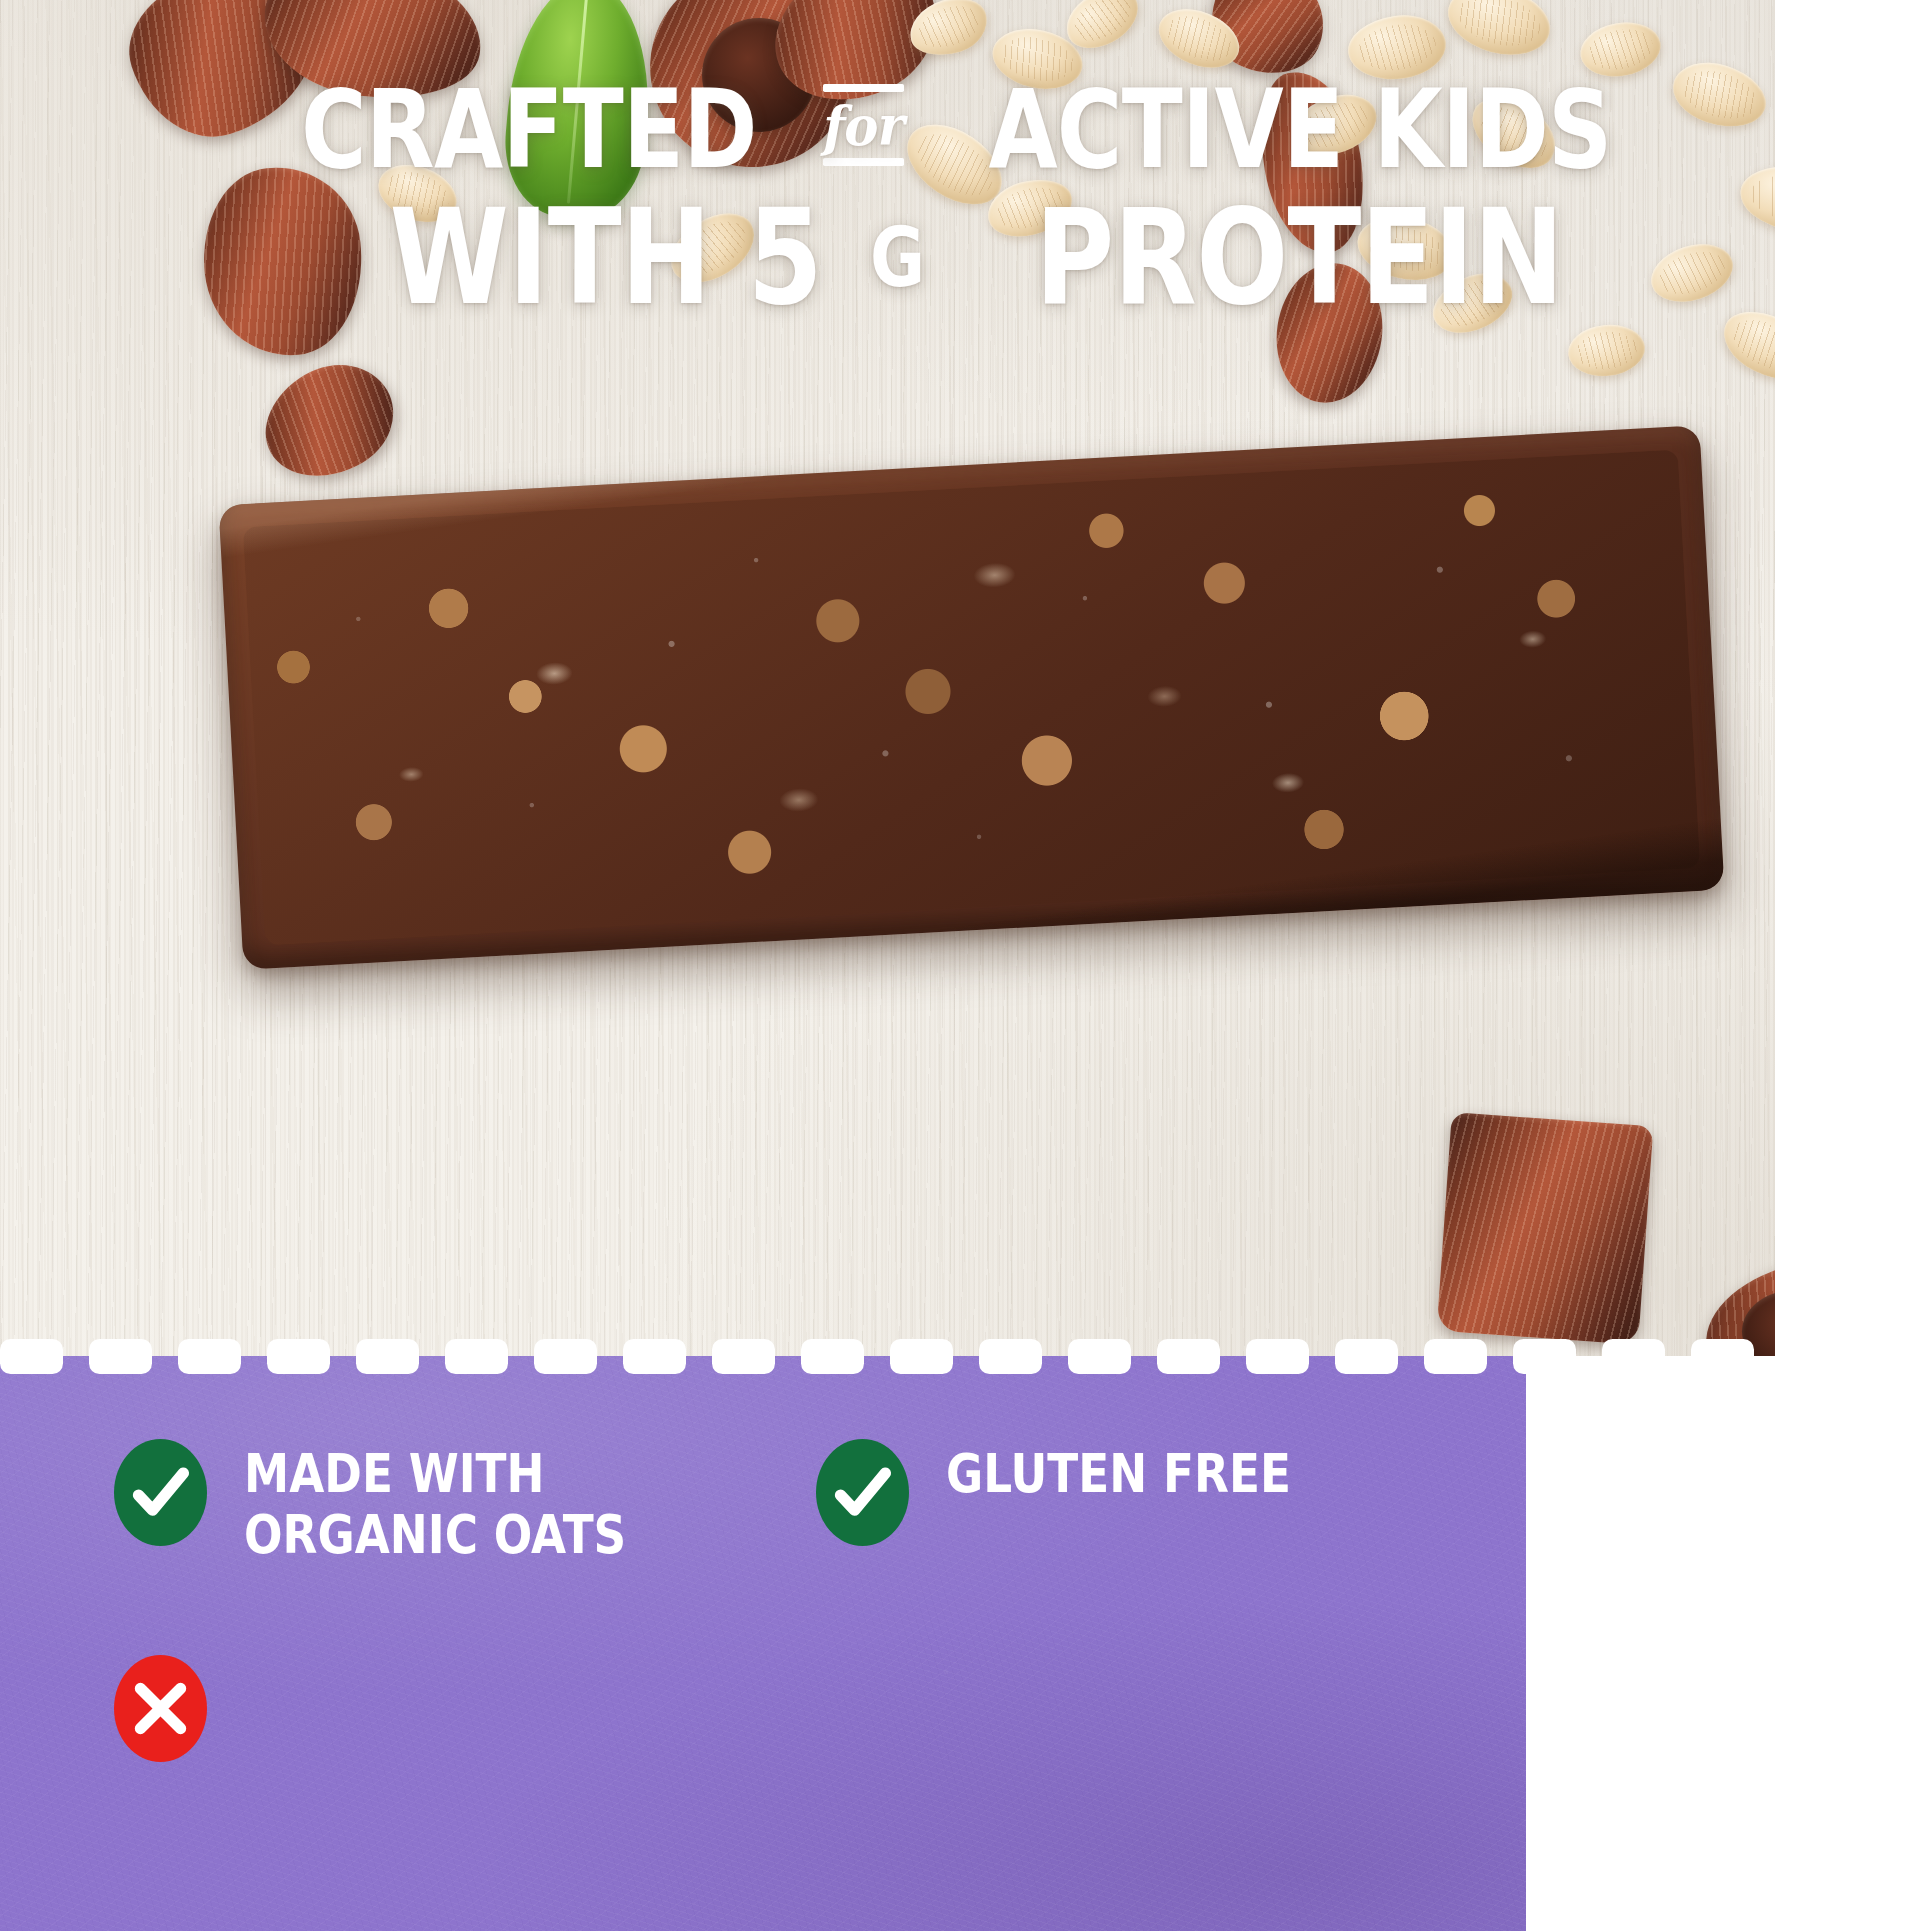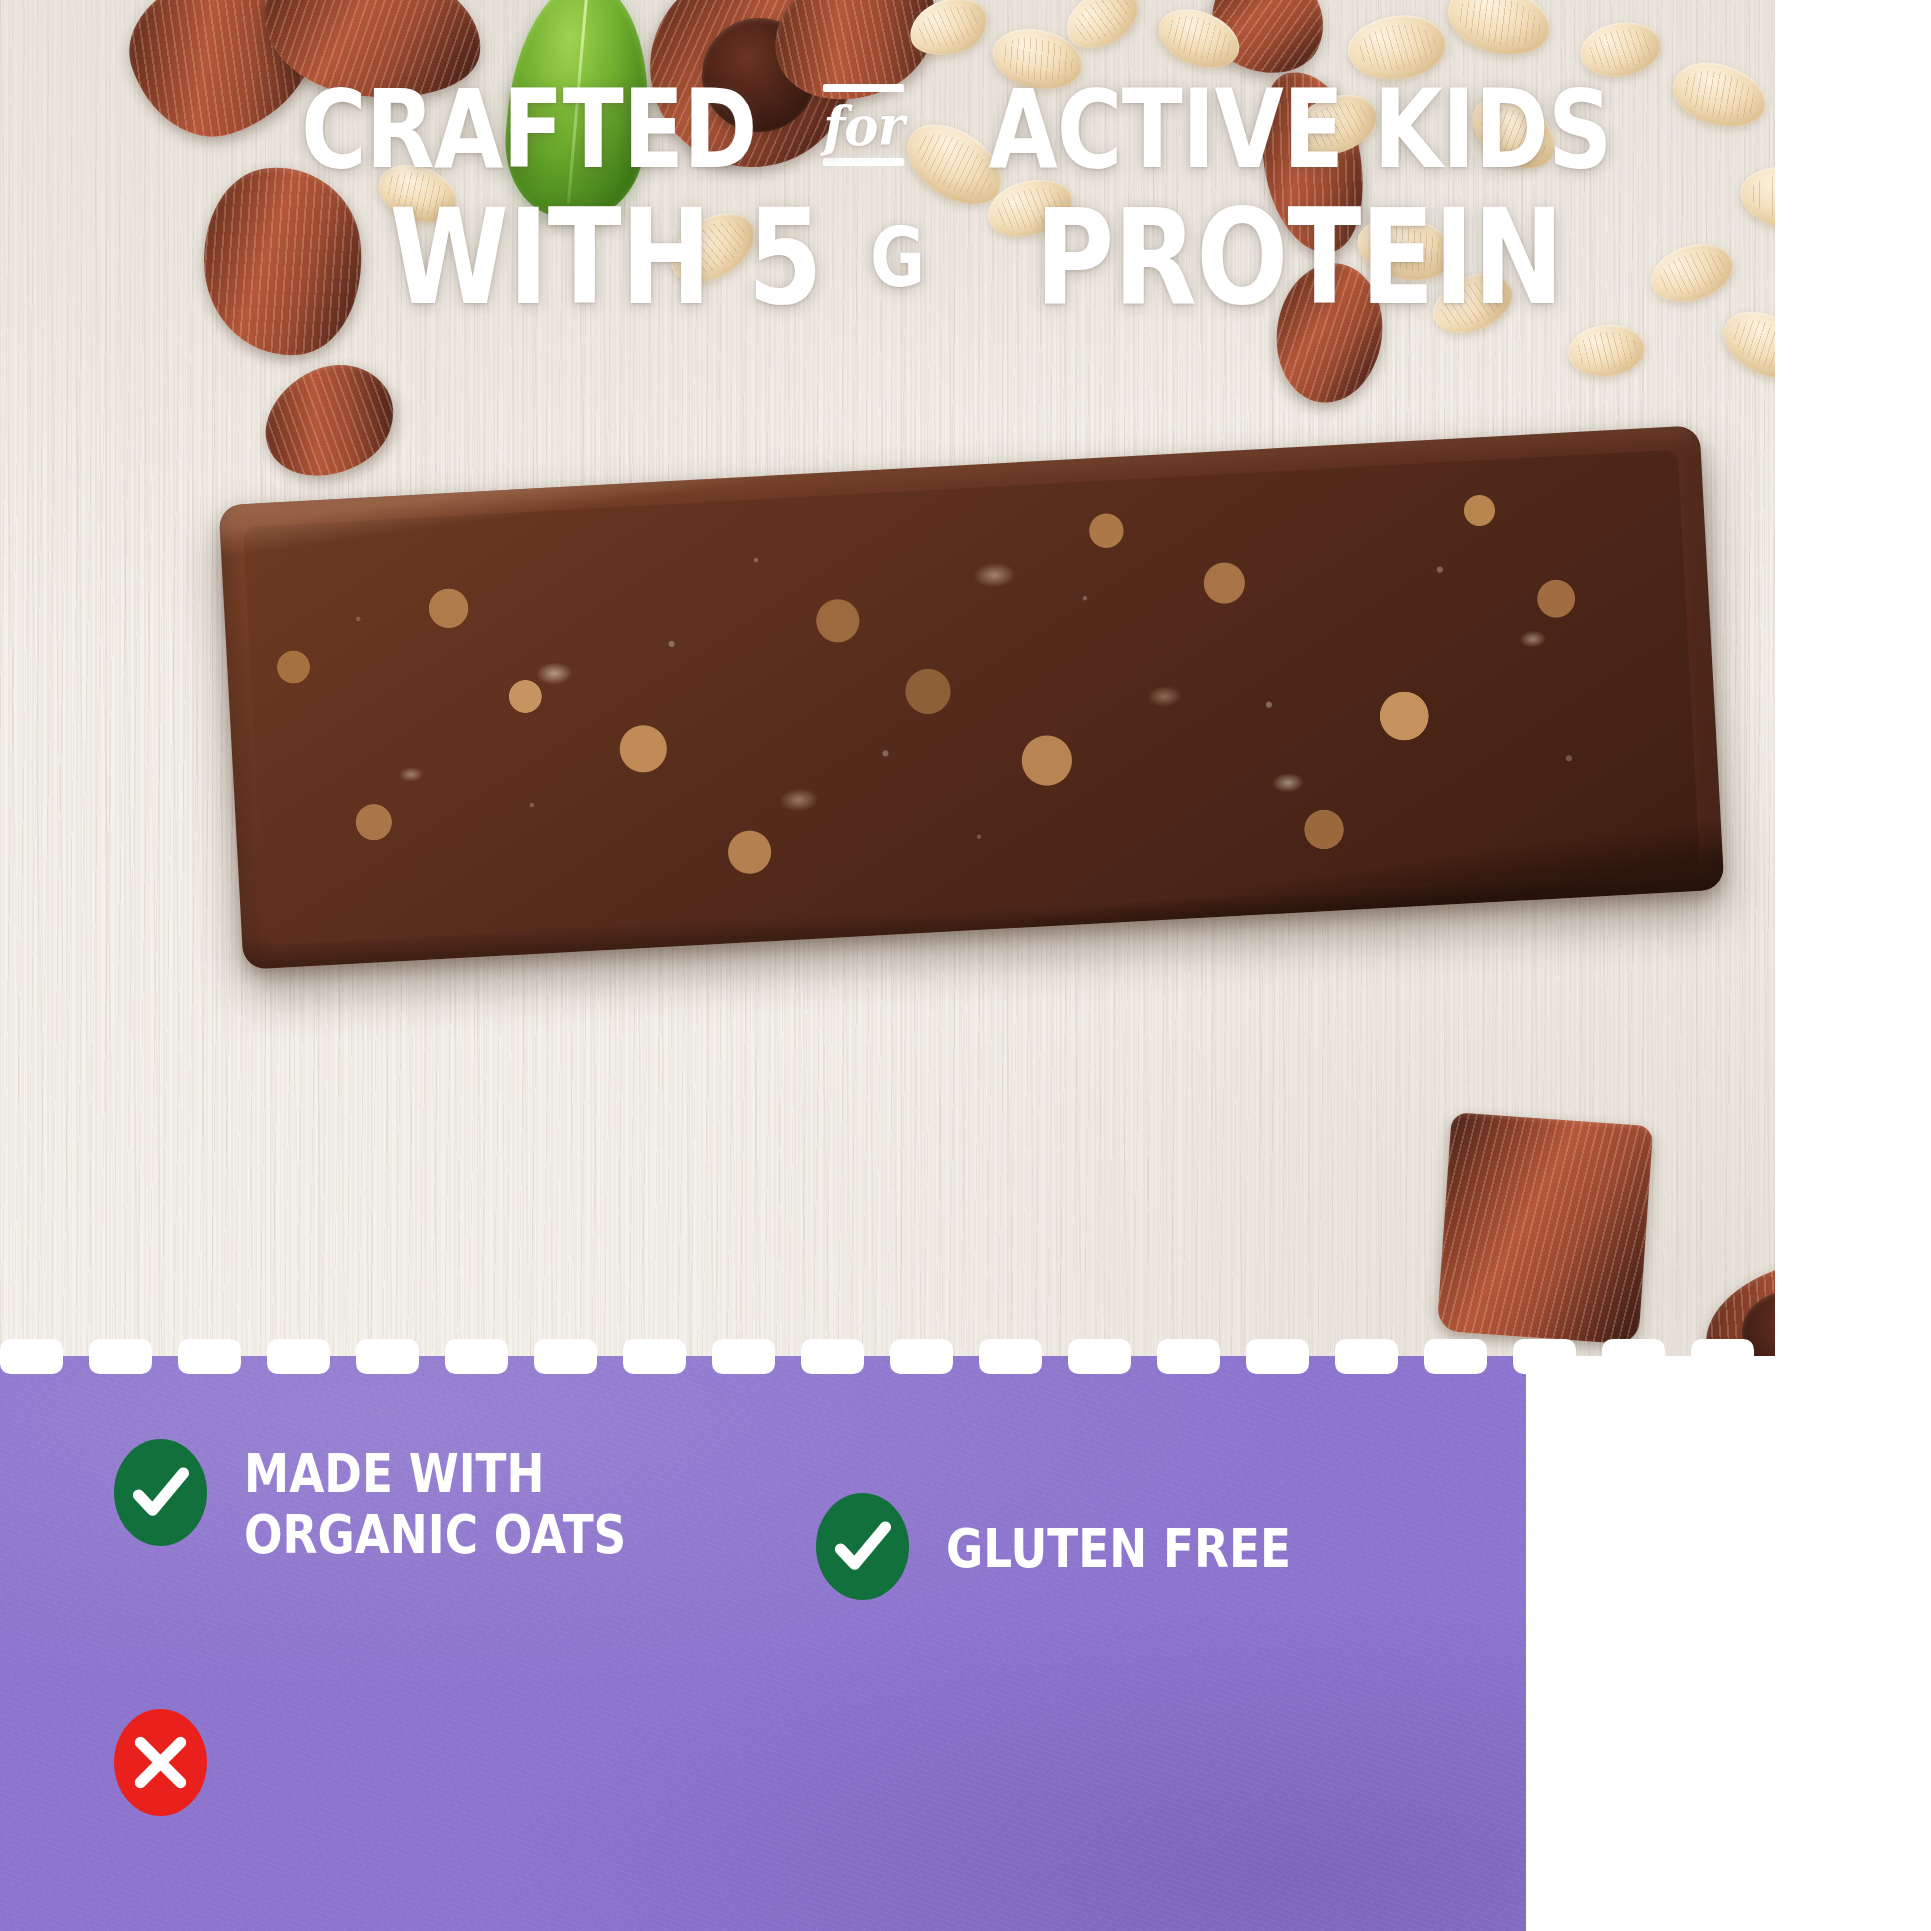--- a/index.html
+++ b/index.html
@@ -215,21 +215,21 @@
   }
   .claims{
     position:absolute; inset:0;
     display:grid;
     grid-template-columns:1fr 1fr;
     grid-template-rows:1fr 1fr;
     padding:83px 35px 61px 114px;
     column-gap:26px;
   }
   .claim{ display:flex; align-items:flex-start; gap:37px; }
-  .claim.row2{ align-items:center; }
+  .claim.row2{ }
   .badge{
     flex:0 0 auto;
     width:93px; height:107px;
     border-radius:50%;
     display:flex; align-items:center; justify-content:center;
     position:relative;
   }
   .badge.check{ background:#12703d; }
   .badge.cross{ background:#e9201c; }
   .badge svg{ display:block; }

